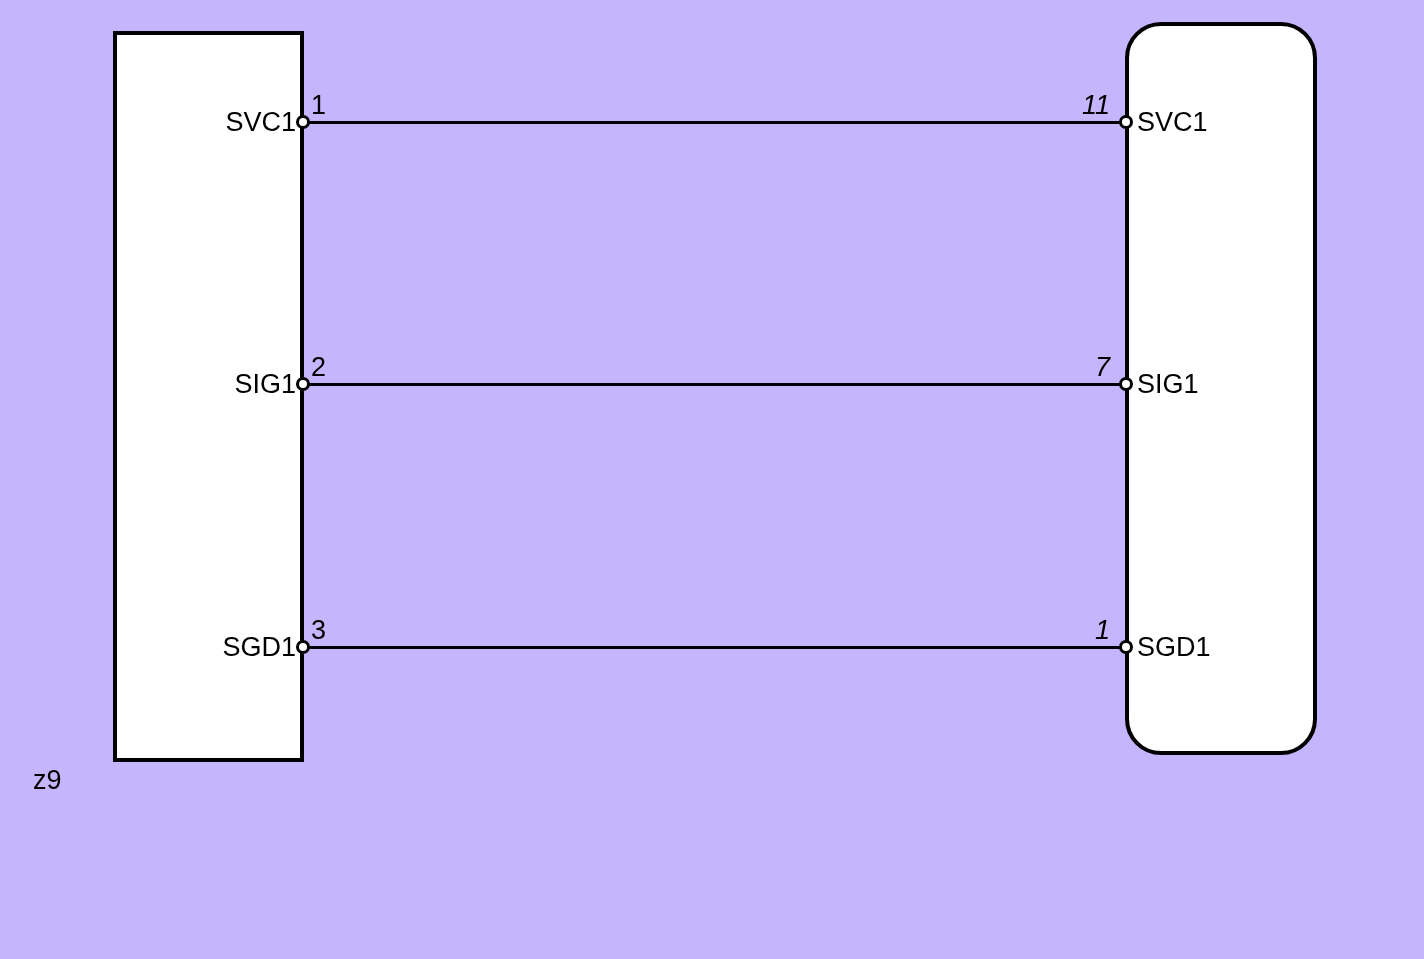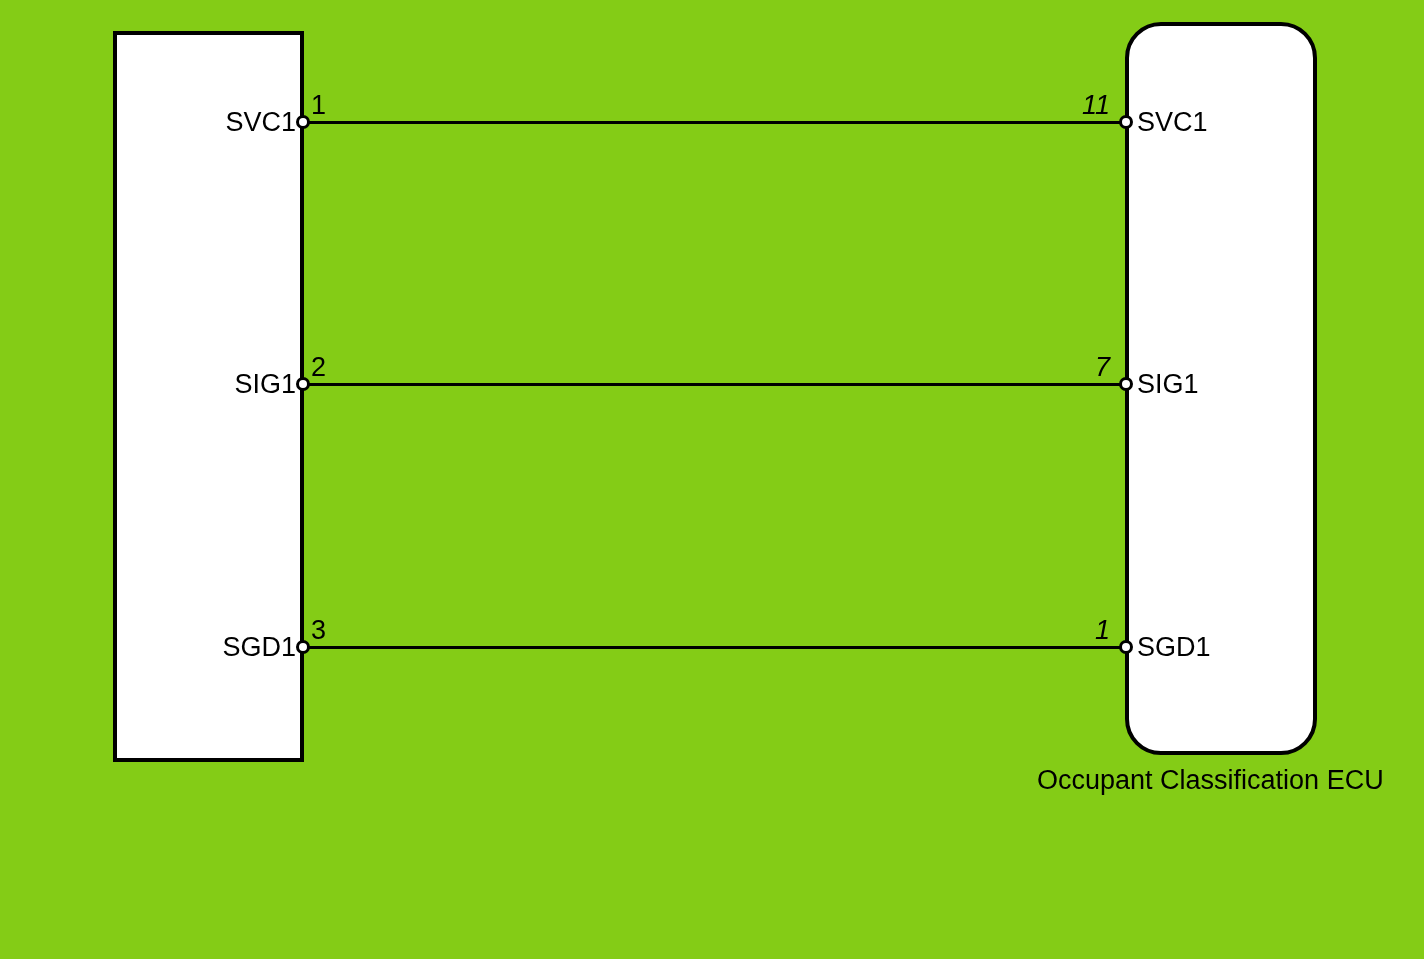--- a/index.html
+++ b/index.html
@@ -6,21 +6,21 @@
     margin: 0;
     padding: 0;
     background: #ffffff;
     font-family: "Liberation Sans", sans-serif;
     color: #000000;
   }
   .canvas {
     position: relative;
     width: 1424px;
     height: 959px;
-    background: #84cc16;
+    background: #c4b5fd;
     overflow: hidden;
   }
   .box {
     position: absolute;
     border: 4px solid #000000;
     background: #ffffff;
     box-sizing: border-box;
   }
   .left-box {
     left: 113px;
@@ -118,18 +118,18 @@
     <div class="wire"></div>
     <div class="pin-label left">SGD1</div>
     <div class="pin-num left">3</div>
     <div class="pin-num right">1</div>
     <div class="pin-label right">SGD1</div>
     <div class="pin-dot left"></div>
     <div class="pin-dot right"></div>
   </div>
 
   <div class="comp-label left">
+    <div>z9</div>
   </div>
   <div class="comp-label right">
-    <div>Occupant Classification ECU</div>
   </div>
 
 </div>
 
 </body></html>

